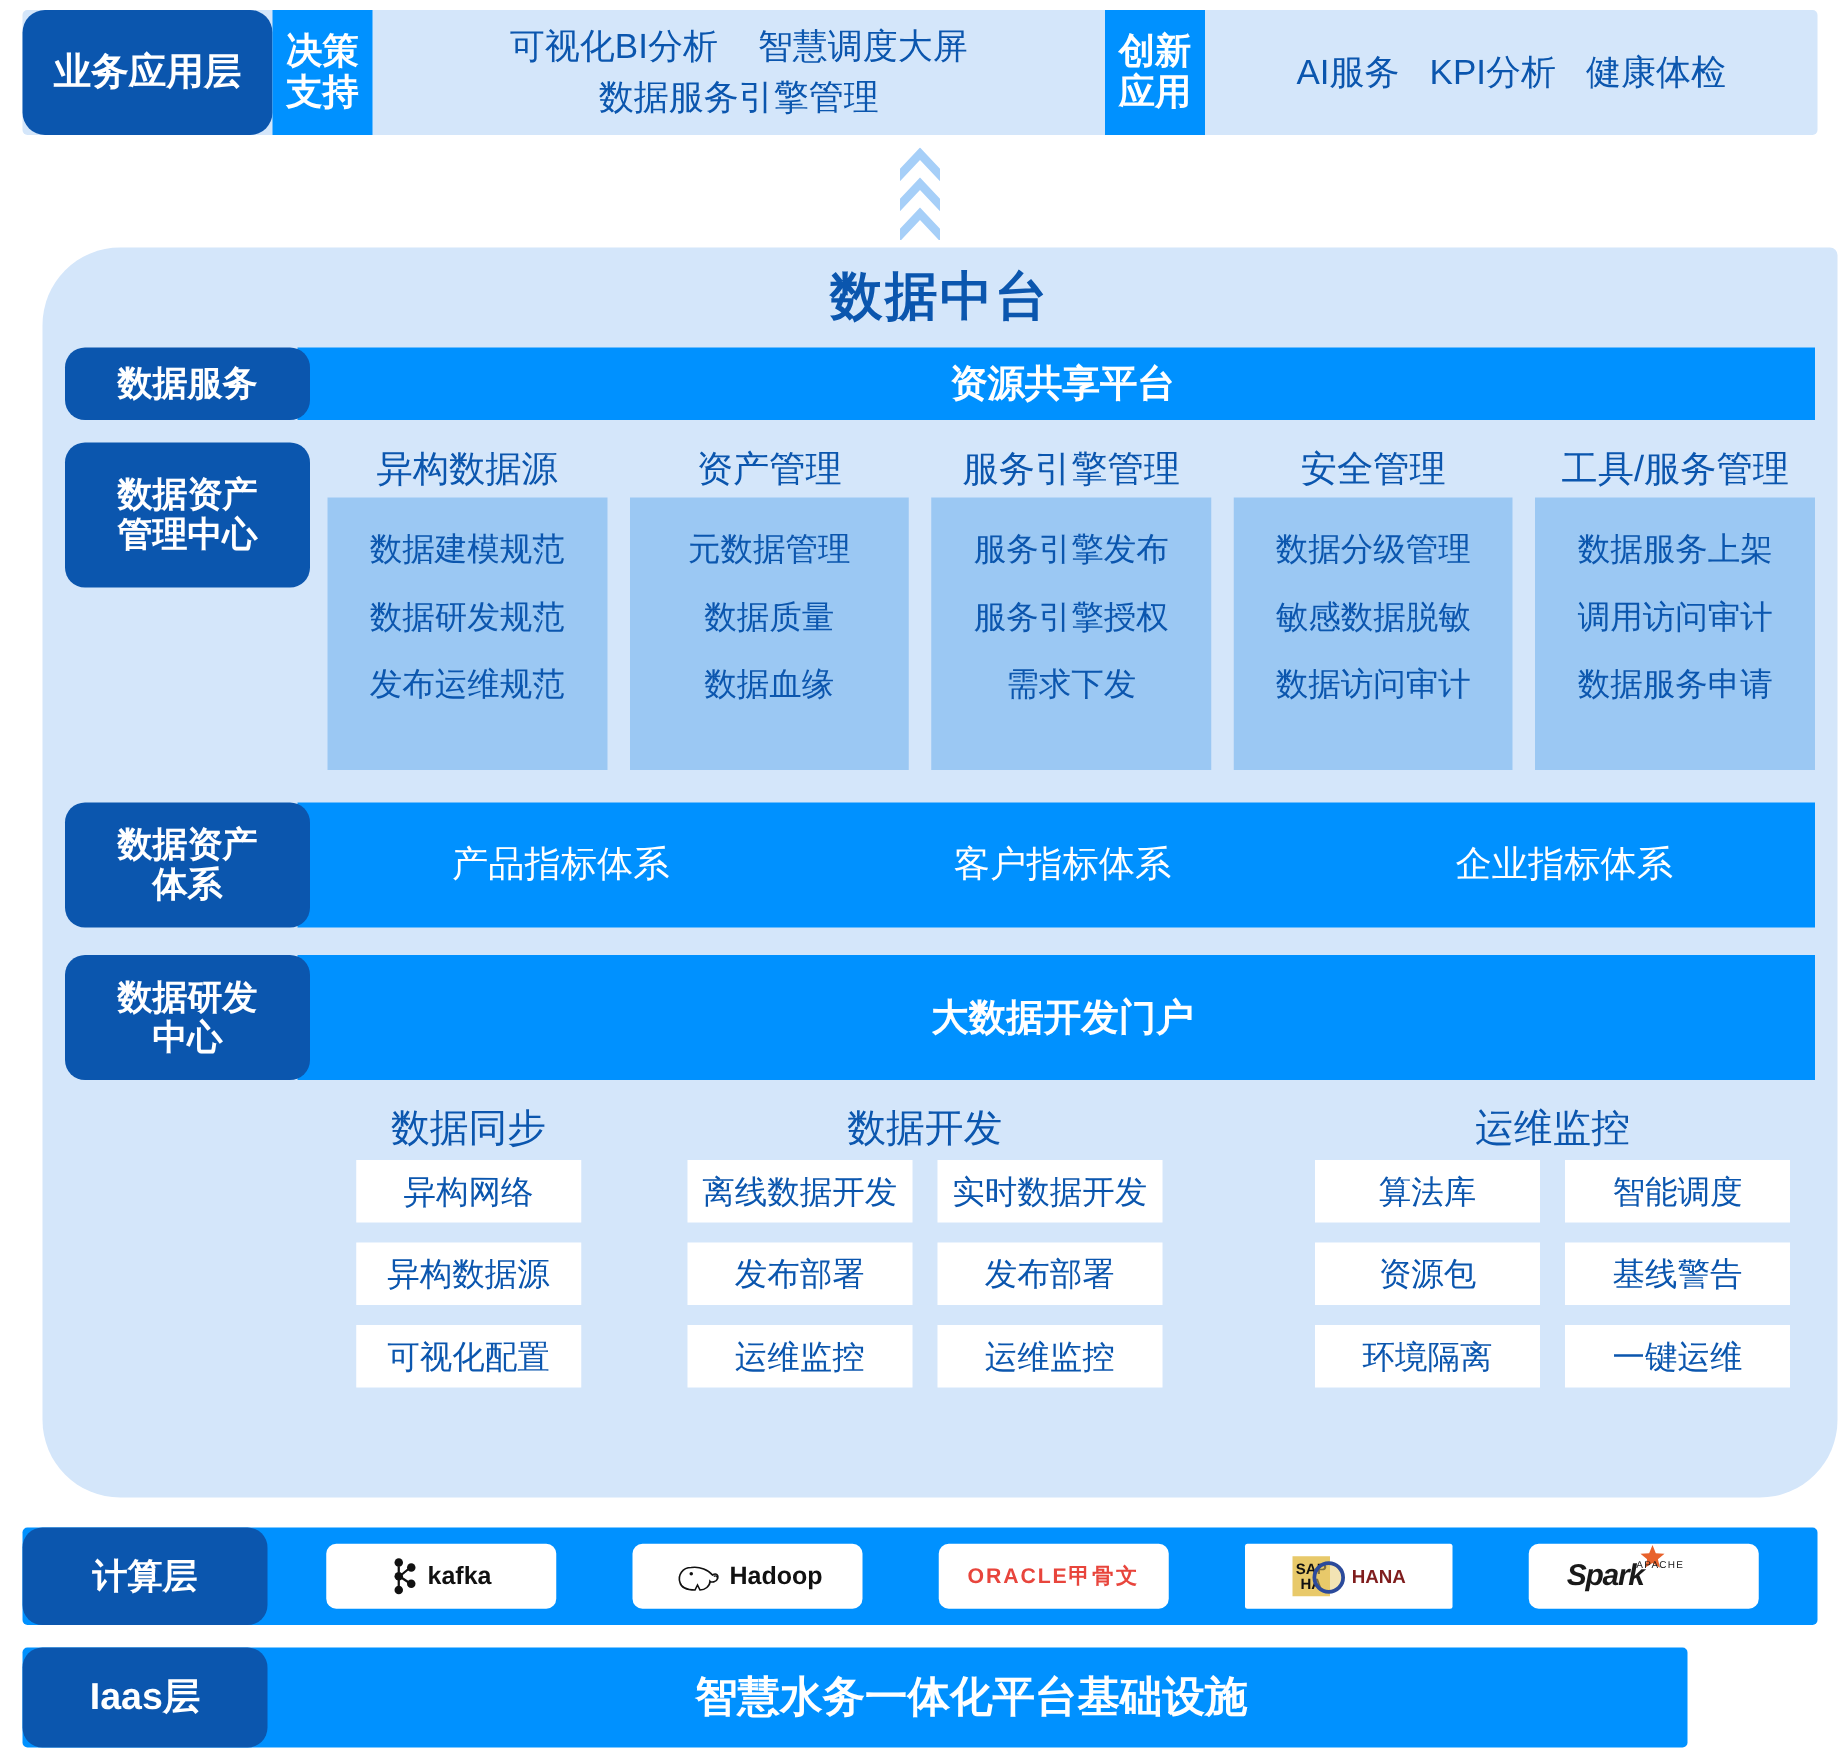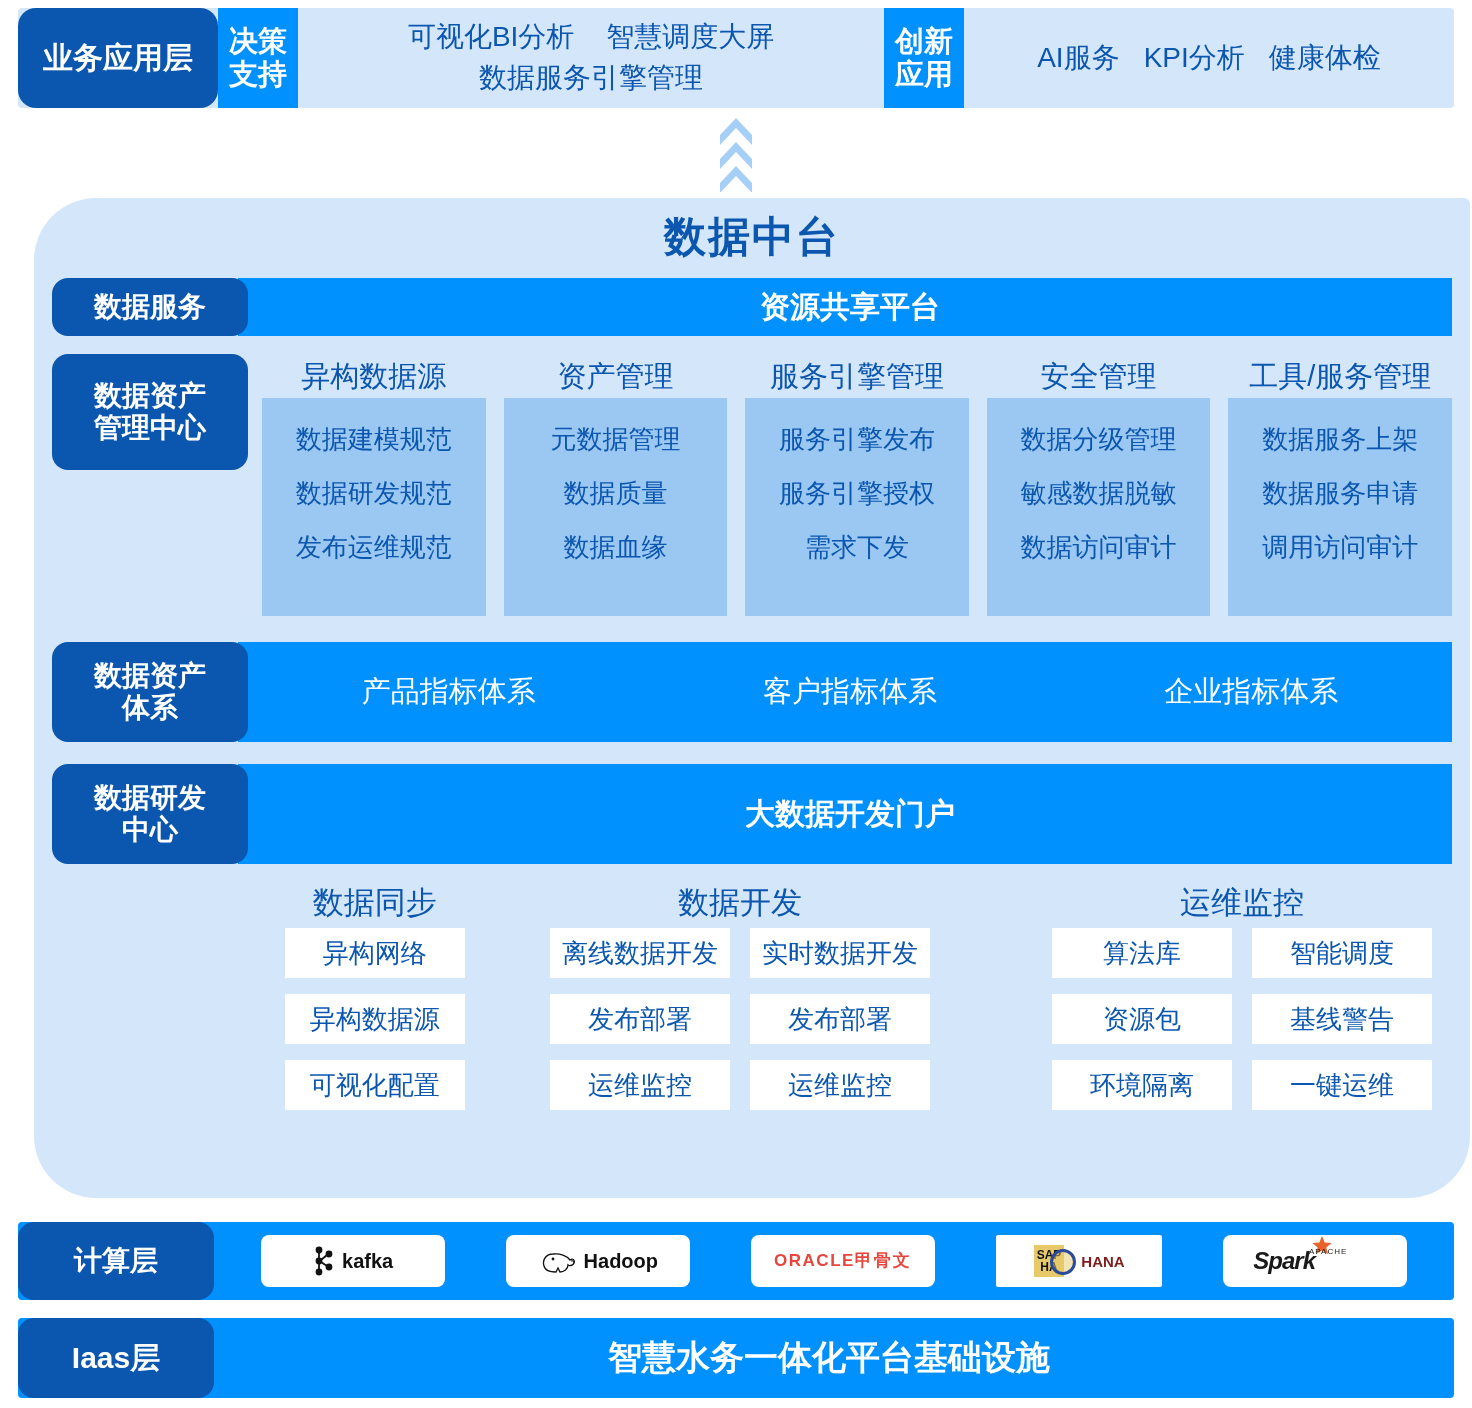--- a/index.html
+++ b/index.html
@@ -218,21 +218,21 @@
   .hana-text { font-size: 15px; color: #7f1d1d; font-weight: 600; margin-left: 14px; }
 
   
   .spark-wrap { display: flex; align-items: flex-start; }
   .spark-word { font-size: 24px; font-style: italic; font-weight: 700; color: #1A1A1A; letter-spacing: -1px; }
   .spark-apache { font-size: 8px; letter-spacing: 1px; color: #1A1A1A; position: relative; top: -10px; left: -30px; }
 
   
   #iaas-layer {
     position: absolute; left: 18px; top: 1318px;
-    width: 1436px; height: 80px;
+    width: 1332px; height: 80px;
     background: #0091FF;
     border-radius: 4px;
     display: flex; align-items: stretch;
   }
   #iaas-layer .pill-dark { width: 196px; font-size: 30px; }
   #iaas-title {
     flex: 1 1 auto;
     display: flex; align-items: center; justify-content: center;
     color: #ffffff; font-size: 34px; font-weight: 700;
     margin-left: -10px;
@@ -330,22 +330,22 @@
           <div class="asset-item">数据分级管理</div>
           <div class="asset-item">敏感数据脱敏</div>
           <div class="asset-item">数据访问审计</div>
         </div>
       </div>
 
       <div class="asset-col">
         <div class="asset-col-title">工具/服务管理</div>
         <div class="asset-col-body">
           <div class="asset-item">数据服务上架</div>
+          <div class="asset-item">调用访问审计</div>
           <div class="asset-item">数据服务申请</div>
-          <div class="asset-item">调用访问审计</div>
         </div>
       </div>
 
     </div>
   </div>
 
   <div class="band" id="band-asset-sys">
     <div class="pill-dark">
       <div>
         <div>数据资产</div>

